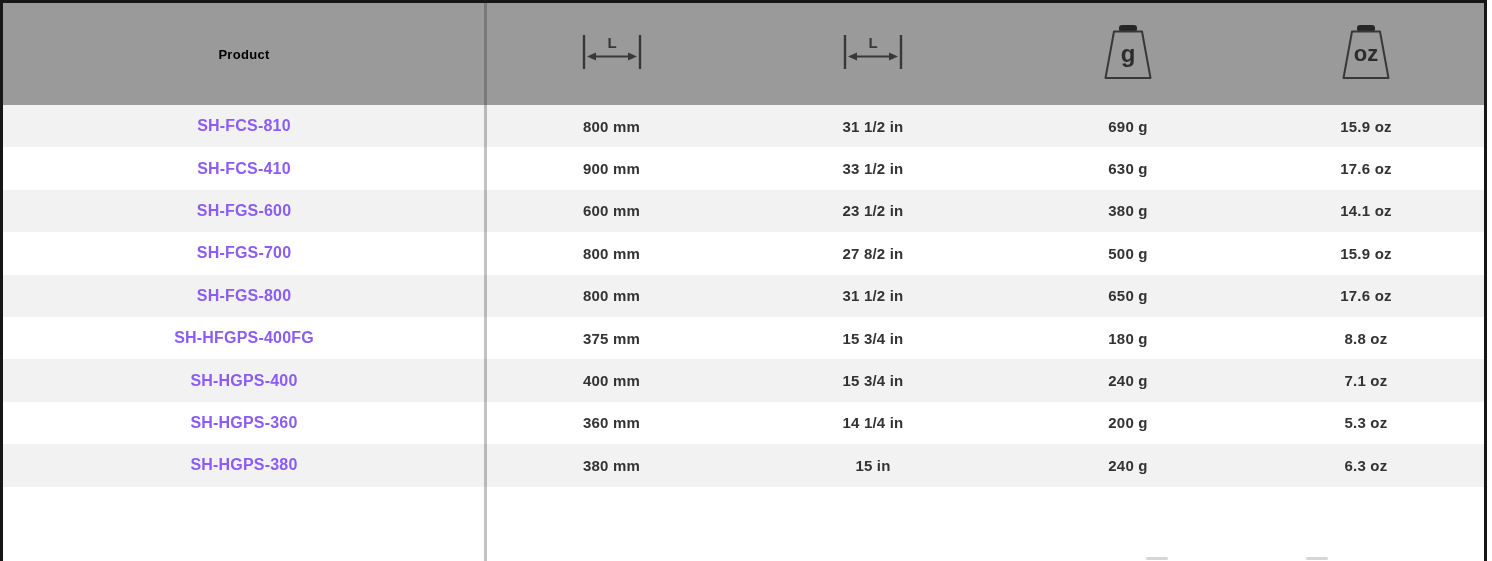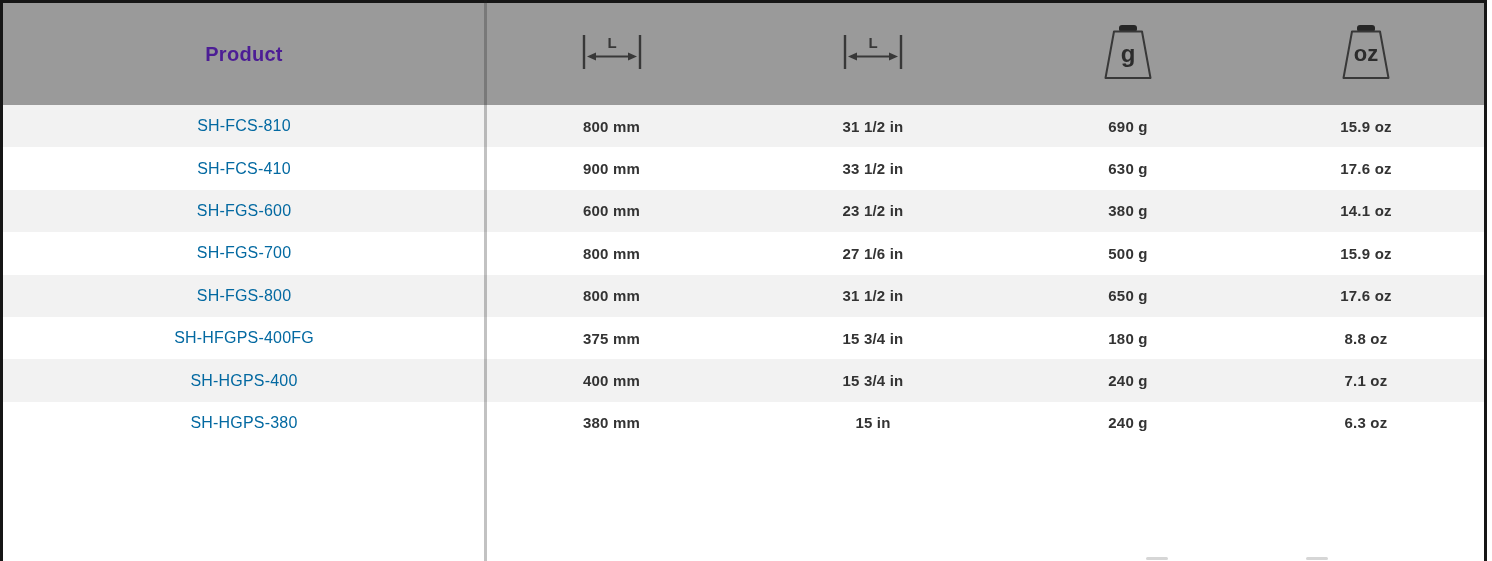--- a/index.html
+++ b/index.html
@@ -39,44 +39,44 @@
   col.c-oz      { width: 236px; }
 
   thead th {
     background: #9a9a9a;
     height: 102px;
     text-align: center;
     vertical-align: middle;
     padding: 0;
   }
   th.product-header {
-    color: #4c1d95;
-    font-size: 20px;
+    color: #000000;
+    font-size: 13px;
     font-weight: bold;
     letter-spacing: 0.3px;
   }
   tbody td {
     height: 42.4px;
     text-align: center;
     vertical-align: middle;
     padding: 0;
     font-size: 15px;
     font-weight: bold;
     color: #333333;
     letter-spacing: 0.2px;
     white-space: nowrap;
   }
   tbody tr:nth-child(odd)  td { background: #f2f2f2; }
   tbody tr:nth-child(even) td { background: #ffffff; }
 
   td.product-cell a {
-    color: #0369a1;
+    color: #8b5cf6;
     text-decoration: none;
     font-size: 16px;
-    font-weight: normal;
+    font-weight: bold;
     letter-spacing: 0.2px;
     cursor: pointer;
   }
 
   .icon-box {
     display: inline-flex;
     align-items: center;
     justify-content: center;
   }
   .col-divider {
@@ -188,21 +188,21 @@
     <td>600 mm</td>
     <td>23 1/2 in</td>
     <td>380 g</td>
     <td>14.1 oz</td>
   </tr>
           <tr>
     <td class="product-cell">
       <a href="#">SH-FGS-700</a>
     </td>
     <td>800 mm</td>
-    <td>27 1/6 in</td>
+    <td>27 8/2 in</td>
     <td>500 g</td>
     <td>15.9 oz</td>
   </tr>
           <tr>
     <td class="product-cell">
       <a href="#">SH-FGS-800</a>
     </td>
     <td>800 mm</td>
     <td>31 1/2 in</td>
     <td>650 g</td>
@@ -221,20 +221,29 @@
     <td class="product-cell">
       <a href="#">SH-HGPS-400</a>
     </td>
     <td>400 mm</td>
     <td>15 3/4 in</td>
     <td>240 g</td>
     <td>7.1 oz</td>
   </tr>
           <tr>
     <td class="product-cell">
+      <a href="#">SH-HGPS-360</a>
+    </td>
+    <td>360 mm</td>
+    <td>14 1/4 in</td>
+    <td>200 g</td>
+    <td>5.3 oz</td>
+  </tr>
+          <tr>
+    <td class="product-cell">
       <a href="#">SH-HGPS-380</a>
     </td>
     <td>380 mm</td>
     <td>15 in</td>
     <td>240 g</td>
     <td>6.3 oz</td>
   </tr>
         </tbody>
     </table>
   </div>

